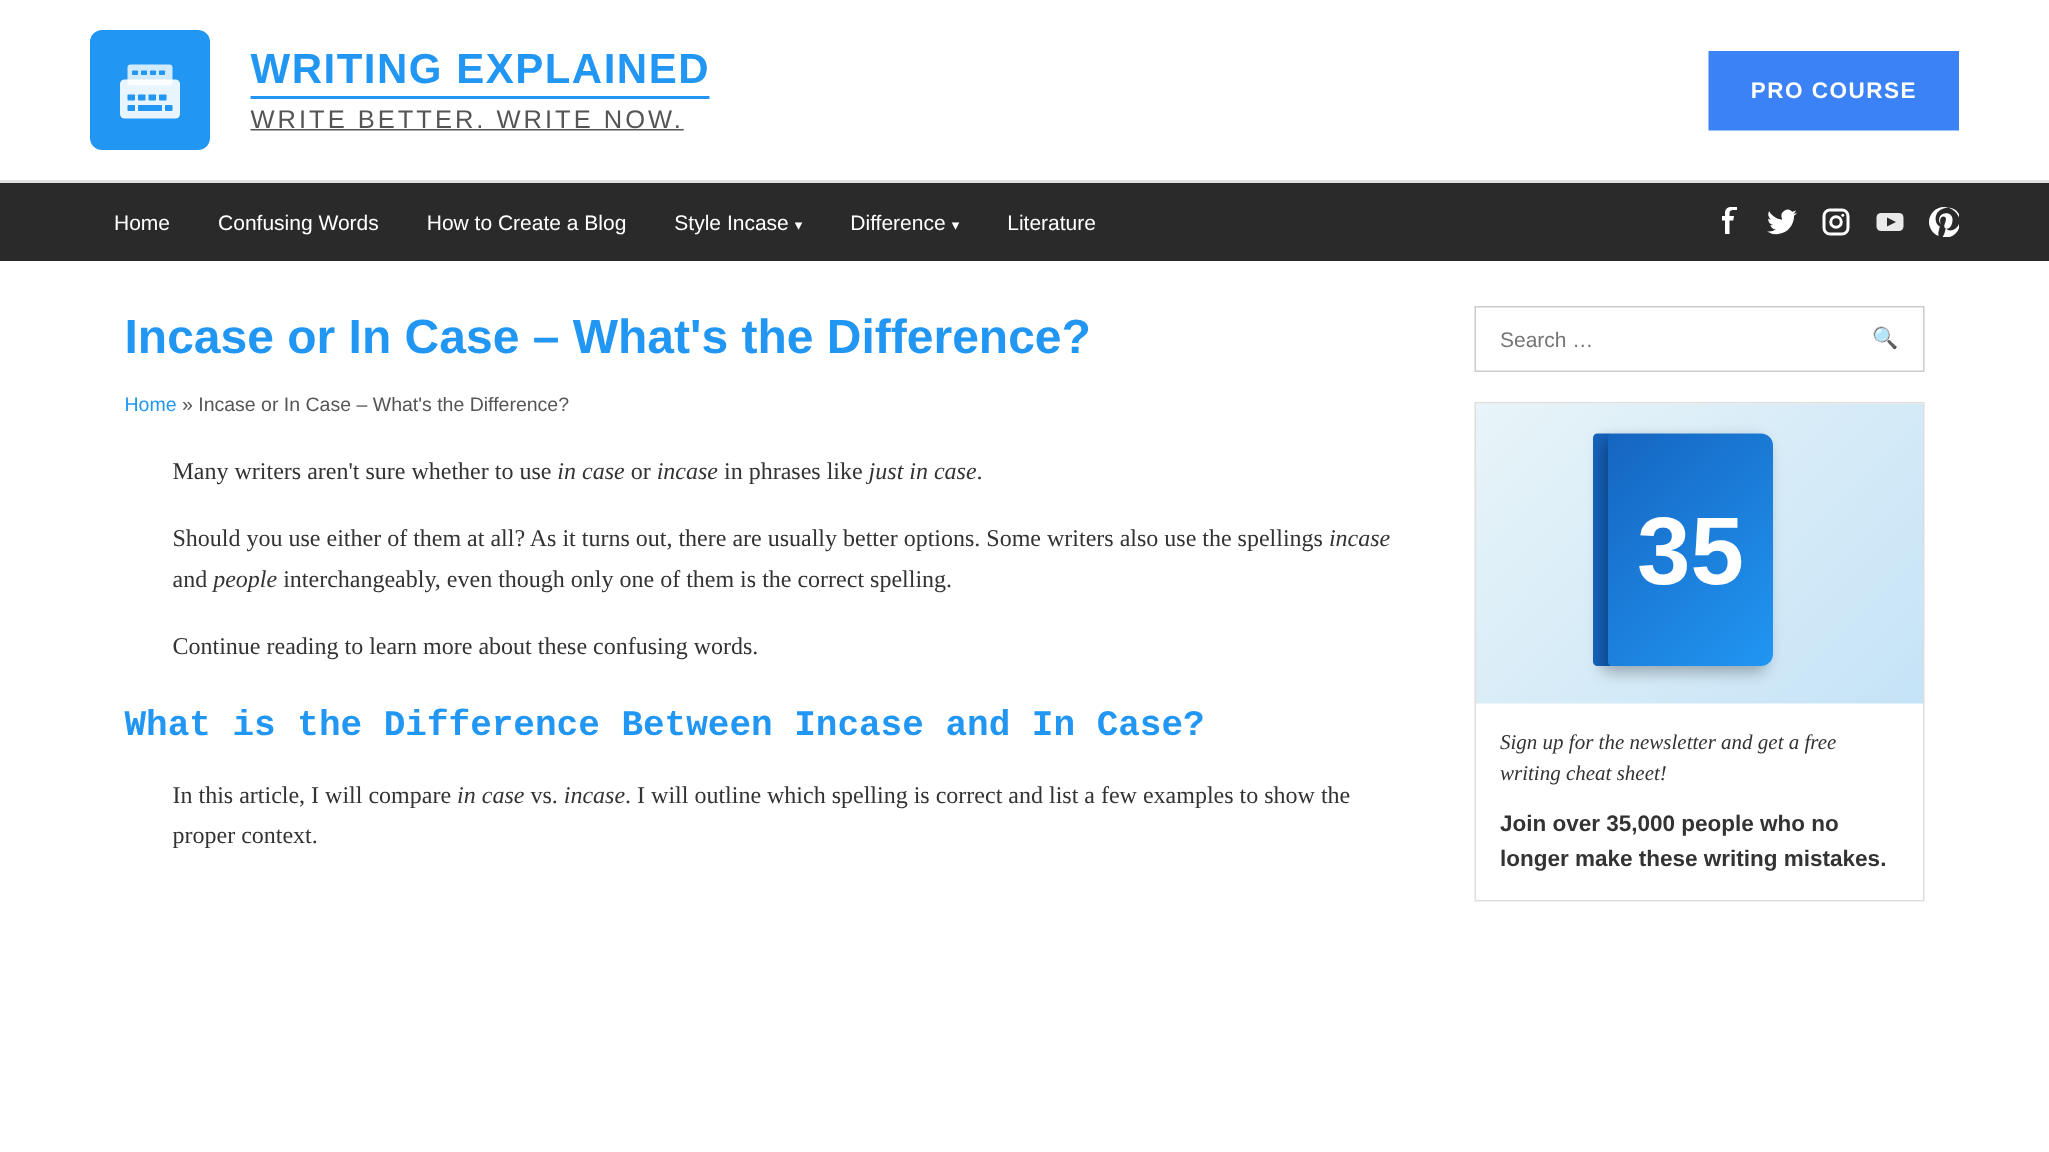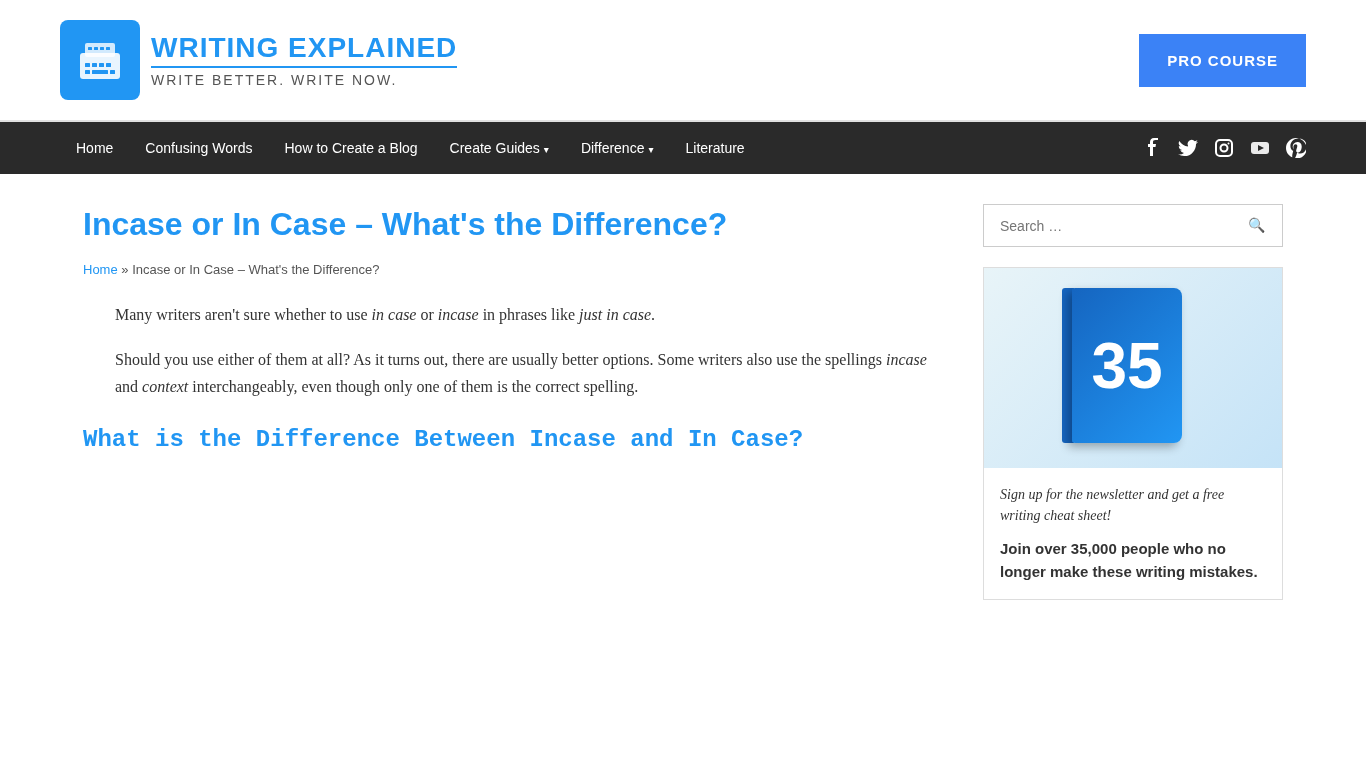--- a/index.html
+++ b/index.html
@@ -10,21 +10,21 @@
       display: flex;
       align-items: center;
       justify-content: space-between;
       padding: 20px 60px;
       background: #fff;
       border-bottom: 2px solid #e0e0e0;
     }
     #logo-area {
       display: flex;
       align-items: center;
-      gap: 11px;
+      gap: 27px;
     }
     #logo-icon {
       width: 80px;
       height: 80px;
       background: #2196F3;
       border-radius: 8px;
       display: flex;
       align-items: center;
       justify-content: center;
       flex-shrink: 0;
@@ -43,24 +43,25 @@
       font-size: 28px;
       font-weight: bold;
       color: #2196F3;
       text-decoration: none;
       letter-spacing: 1px;
       border-bottom: 2px solid #2196F3;
       padding-bottom: 2px;
     }
     #site-tagline {
       font-family: Arial, sans-serif;
-      font-size: 14px;
+      font-size: 17px;
       color: #555;
       letter-spacing: 2px;
       margin-top: 4px;
+      text-decoration: underline;
     }
     #pro-course-btn {
       background: #3b82f6;
       color: white;
       border: none;
       padding: 18px 28px;
       font-family: Arial, sans-serif;
       font-size: 15px;
       font-weight: bold;
       letter-spacing: 1px;
@@ -283,21 +284,21 @@
       <a href="#">Home</a>
     </li>
     <li>
       <a href="#">Confusing Words</a>
     </li>
     <li>
       <a href="#">How to Create a Blog</a>
     </li>
     <li>
       <a href="#">
-        <span>Create Guides</span><span class="nav-arrow">▾</span>
+        <span>Style Incase</span><span class="nav-arrow">▾</span>
       </a>
     </li>
     <li>
       <a href="#">
         <span>Difference</span><span class="nav-arrow">▾</span>
       </a>
     </li>
     <li>
       <a href="#">Literature</a>
     </li>
@@ -329,23 +330,27 @@
 
   <article id="article-area">
     <h1 id="article-title">Incase or In Case – What's the Difference?</h1>
     <div id="breadcrumb">
       <a href="#">Home</a><span> » </span><span>Incase or In Case – What's the Difference?</span>
     </div>
     <p class="article-para">
       Many writers aren't sure whether to use <em>in case</em> or <em>incase</em> in phrases like <em>just in case</em>.
     </p>
     <p class="article-para">
-      Should you use either of them at all? As it turns out, there are usually better options. Some writers also use the spellings <em>incase</em> and <em>context</em> interchangeably, even though only one of them is the correct spelling.
+      Should you use either of them at all? As it turns out, there are usually better options. Some writers also use the spellings <em>incase</em> and <em>people</em> interchangeably, even though only one of them is the correct spelling.
     </p>
+    <p class="article-para">Continue reading to learn more about these confusing words.</p>
     <h2 id="section-title">What is the Difference Between Incase and In Case?</h2>
+    <p class="article-para">
+      In this article, I will compare <em>in case</em> vs. <em>incase</em>. I will outline which spelling is correct and list a few examples to show the proper context.
+    </p>
   </article>
 
   <aside id="sidebar">
     <div id="search-box">
       <input id="search-input" type="text" placeholder="Search …" style="">
       <span style="color:#999; font-size:14px;">🔍</span>
     </div>
     <div id="newsletter-box">
       <div id="newsletter-book-img">
         <div class="book-visual">

